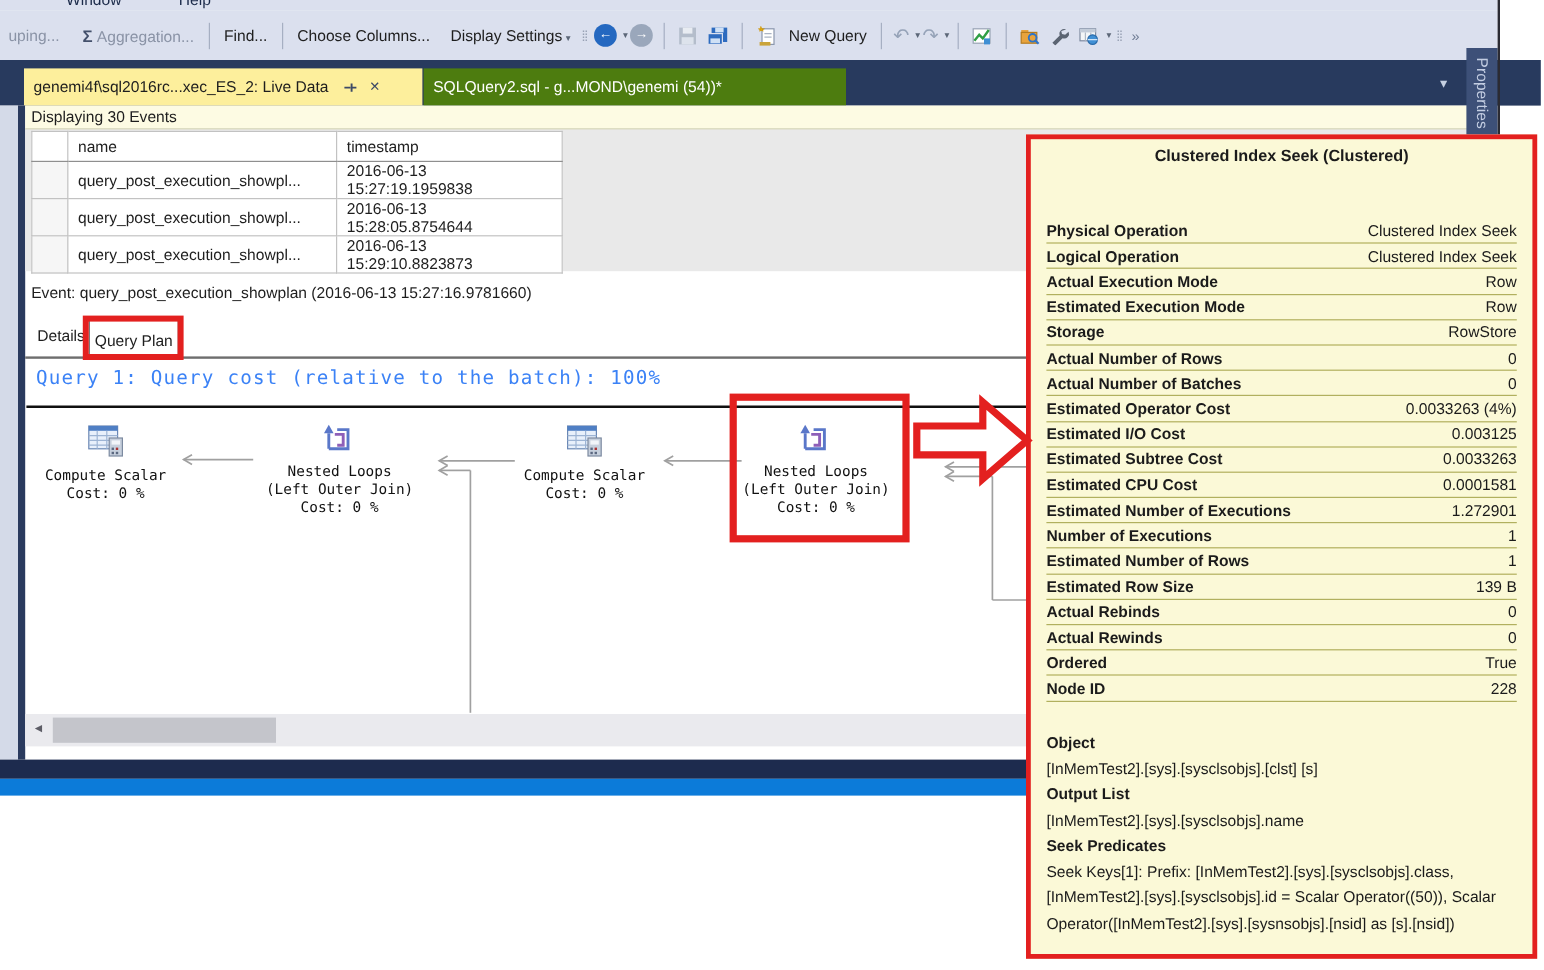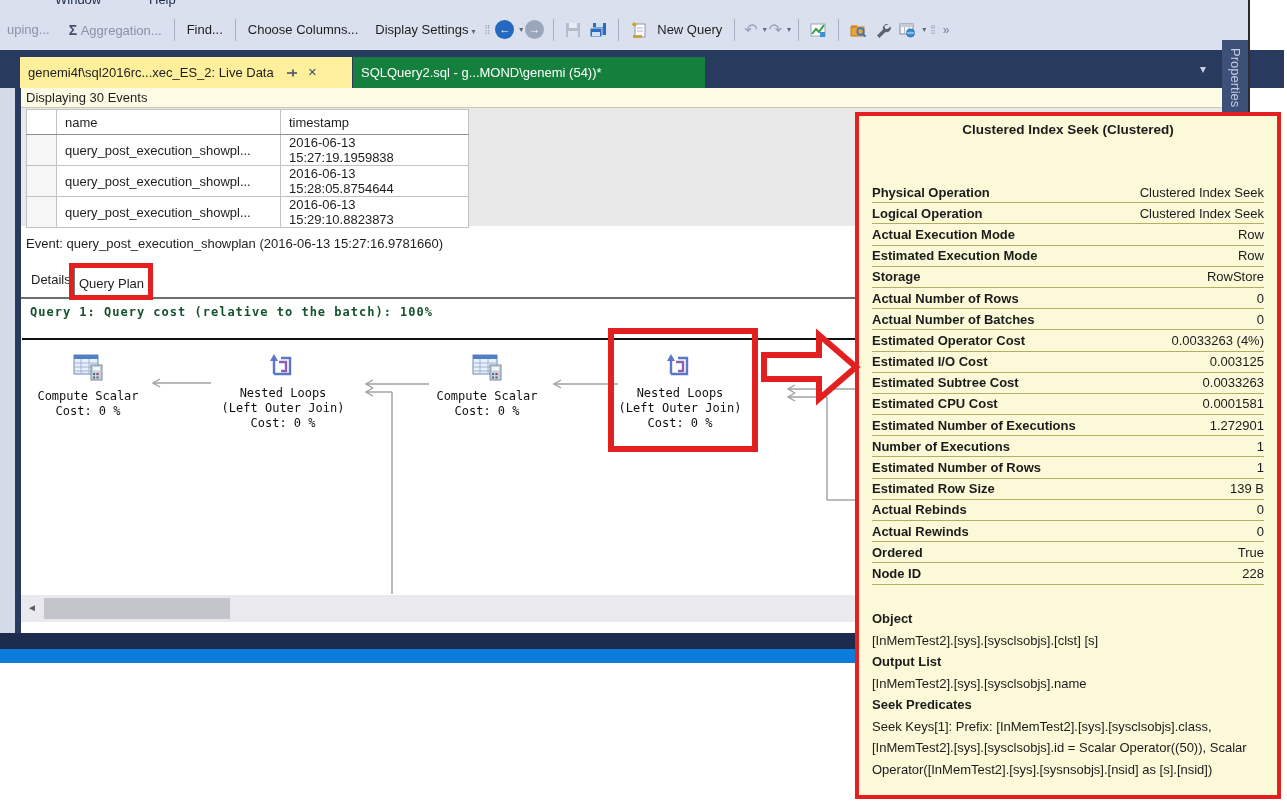--- a/index.html
+++ b/index.html
@@ -20,21 +20,21 @@
   .circle-btn{width:19px;height:19px;border-radius:50%;display:inline-flex;align-items:center;justify-content:center;
               color:#fff;font-size:11px;line-height:1;margin:0 2px;flex:0 0 auto;}
   .back{background:#2468c0;} .fwd{background:#9aa7bb;}
   .glyph-btn{font-size:16px;color:#96a3b8;margin:0 2px;}
   .tb-ico{margin:0 4px;flex:0 0 auto;display:inline-flex;}
   
   .tabstrip{left:0;top:50px;width:1248px;height:38px;background:#283a5e;padding-left:36px;}
   .doc-tab{position:absolute;top:7px;height:31px;display:flex;align-items:center;font-size:13px;
            padding:0 8px;box-sizing:border-box;}
   .doc-tab.active{left:20px;width:332px;background:#fdef9c;color:#1e1e1e;}
-  .doc-tab.inactive{left:353px;width:352px;background:#15803d;color:#ffffff;}
+  .doc-tab.inactive{left:353px;width:352px;background:#4d7c0f;color:#ffffff;}
   .tab-x{font-size:11px;color:#3d4a66;margin-left:10px;}
   .tab-menu-glyph{position:absolute;left:1200px;top:12px;font-size:12px;color:#c6d0e2;}
   
   .infobar{left:21px;top:88px;width:1226px;height:20px;background:#fdfbe3;border-bottom:1px solid #c9c9ad;
            font-size:13px;display:flex;align-items:center;padding-left:5px;box-sizing:border-box;}
   .left-gutter{left:0;top:88px;width:15px;height:545px;background:#d4dae8;}
   .left-border{left:15px;top:88px;width:6px;height:545px;background:#2a3a5e;}
   
   .grid-area{left:21px;top:108px;width:1226px;height:118px;background:#e9e9e9;}
   .grid{left:26px;top:109px;border:1px solid #7f7f7f;background:#fff;border-collapse:collapse;}
@@ -45,21 +45,21 @@
   .col-name{width:224px;} .col-ts{width:188px;}
   
   .event-line{left:26px;top:236px;font-size:13px;}
   .subtab-details{left:31px;top:272px;font-size:13px;}
   .subtab-qp{left:74px;top:266px;width:75px;height:33px;background:#fff;border:1px solid #7a7a7a;border-bottom:none;
              display:flex;align-items:center;justify-content:center;font-size:13px;z-index:2;box-sizing:border-box;}
   .panel-top{left:21px;top:297px;width:1226px;height:2px;background:#6e6e6e;z-index:1;}
   .red-box{border:5px solid #e3201f;box-sizing:border-box;z-index:40;background:transparent;}
   
   .plan-header{left:30px;top:305px;font-family:"DejaVu Sans Mono","Liberation Mono",monospace;
-               font-size:12px;letter-spacing:1px;color:#14532d;font-weight:bold;}
+               font-size:16px;letter-spacing:1px;color:#3b82f6;}
   .node-label{position:absolute;text-align:center;font-family:"DejaVu Sans Mono","Liberation Mono",monospace;
               font-size:12px;line-height:15px;color:#111;}
   .node-icon{position:absolute;}
   
   .hscroll{left:21px;top:595px;width:1226px;height:27px;background:#eaeaee;}
   .hscroll .larr{position:absolute;left:6px;top:7px;font-size:10px;color:#5d5d66;}
   .hscroll .thumb{position:absolute;left:23px;top:3px;width:186px;height:21px;background:#c4c5cb;}
   .navy-bar{left:0;top:633px;width:1250px;height:16px;background:#1d2b4e;}
   .blue-bar{left:0;top:649px;width:1250px;height:14px;background:#0c7bd9;}
   .props-strip{left:1222px;top:40px;width:26px;height:280px;background:#3d5078;z-index:8;}

